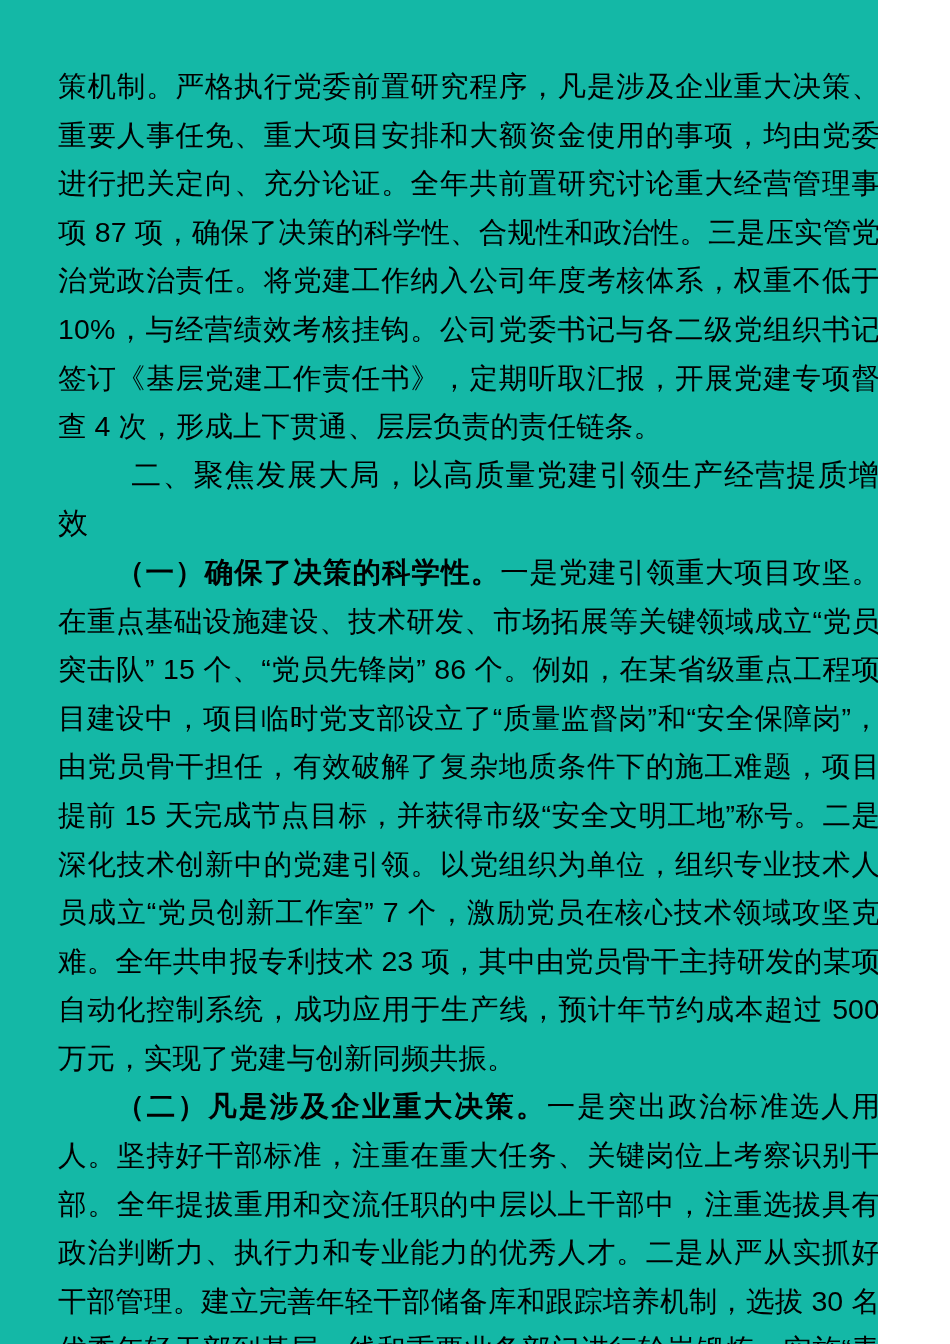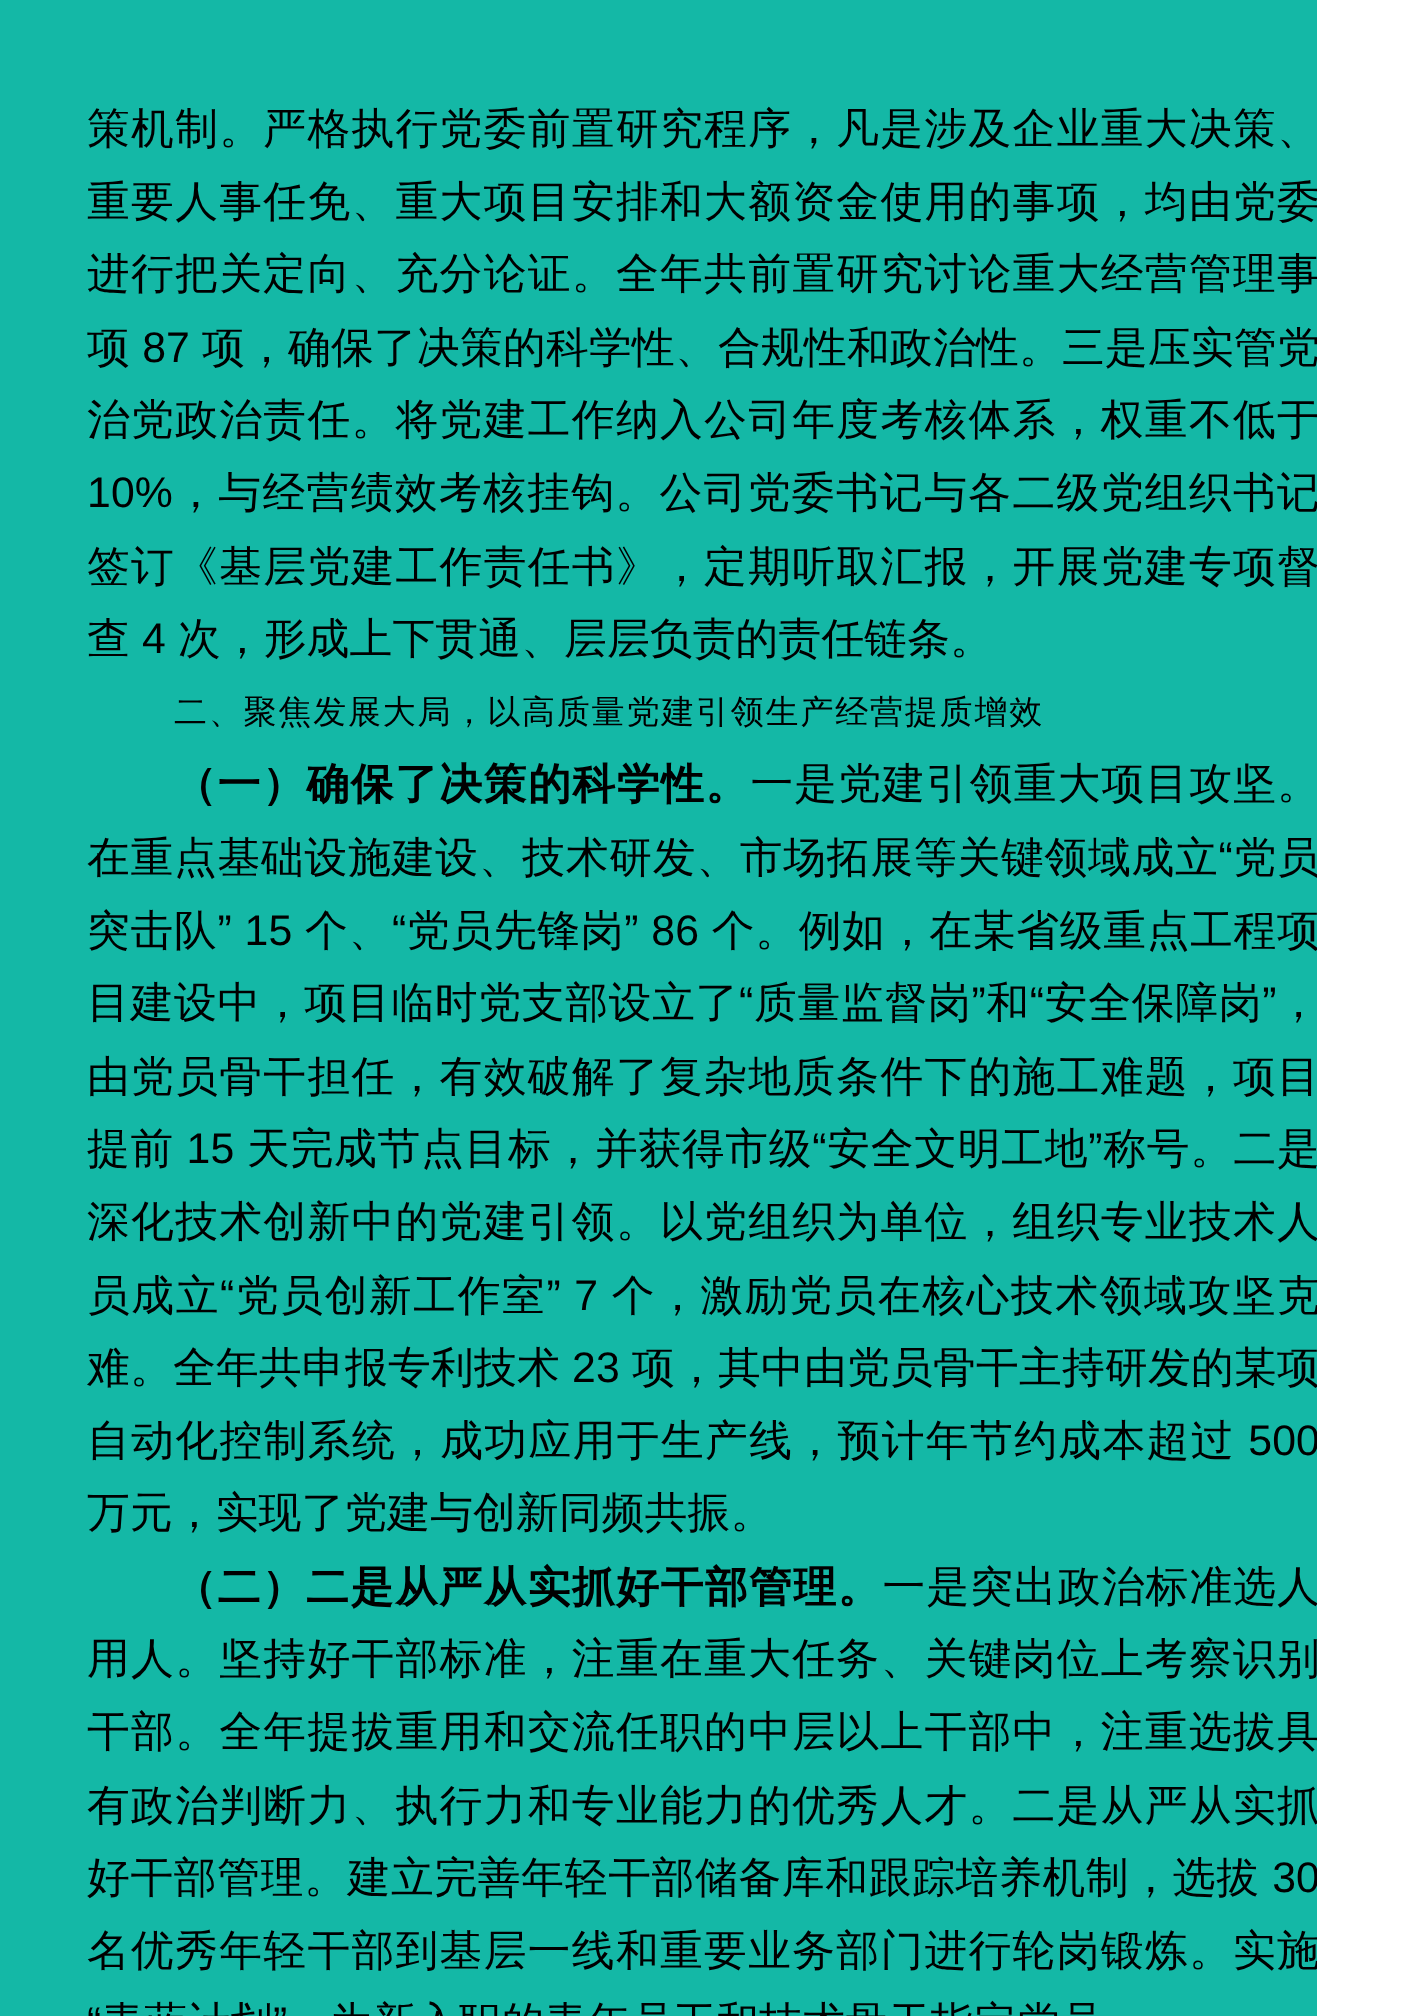--- a/index.html
+++ b/index.html
@@ -51,37 +51,37 @@
     text-indent: 58px;
   }
 
   
   .para.section-heading {
     font-family: "Liberation Serif", "DejaVu Serif", serif;
     font-weight: 400;
     text-indent: 58px;
     text-align: right;
     letter-spacing: 1.2px;
-    font-size: 22px;
+    font-size: 30px;
   }
 
   
   .lead-bold {
     font-weight: 800;
     letter-spacing: 0.4px;
   }
 </style>
 </head>
 <body>
 
 <div class="page">
   <div class="doc-body">
 
     <p class="para body cont">策机制。严格执行党委前置研究程序，凡是涉及企业重大决策、重要人事任免、重大项目安排和大额资金使用的事项，均由党委进行把关定向、充分论证。全年共前置研究讨论重大经营管理事项 87 项，确保了决策的科学性、合规性和政治性。三是压实管党治党政治责任。将党建工作纳入公司年度考核体系，权重不低于 10%，与经营绩效考核挂钩。公司党委书记与各二级党组织书记签订《基层党建工作责任书》，定期听取汇报，开展党建专项督查 4 次，形成上下贯通、层层负责的责任链条。</p>
 
     <p class="para section-heading">二、聚焦发展大局，以高质量党建引领生产经营提质增效</p>
 
     <p class="para body indent"><span class="lead-bold">（一）确保了决策的科学性。</span><span>一是党建引领重大项目攻坚。在重点基础设施建设、技术研发、市场拓展等关键领域成立“党员突击队” 15 个、“党员先锋岗” 86 个。例如，在某省级重点工程项目建设中，项目临时党支部设立了“质量监督岗”和“安全保障岗”，由党员骨干担任，有效破解了复杂地质条件下的施工难题，项目提前 15 天完成节点目标，并获得市级“安全文明工地”称号。二是深化技术创新中的党建引领。以党组织为单位，组织专业技术人员成立“党员创新工作室” 7 个，激励党员在核心技术领域攻坚克难。全年共申报专利技术 23 项，其中由党员骨干主持研发的某项自动化控制系统，成功应用于生产线，预计年节约成本超过 500 万元，实现了党建与创新同频共振。</span></p>
 
-    <p class="para body indent"><span class="lead-bold">（二）二是从严从实抓好干部管理。</span><span>一是突出政治标准选人用人。坚持好干部标准，注重在重大任务、关键岗位上考察识别干部。全年提拔重用和交流任职的中层以上干部中，注重选拔具有政治判断力、执行力和专业能力的优秀人才。二是从严从实抓好干部管理。建立完善年轻干部储备库和跟踪培养机制，选拔 30 名优秀年轻干部到基层一线和重要业务部门进行轮岗锻炼。实施“青蓝计划”，为新入职的青年员工和技术骨干指定党员</span></p>
+    <p class="para body indent"><span class="lead-bold">（二）凡是涉及企业重大决策。</span><span>一是突出政治标准选人用人。坚持好干部标准，注重在重大任务、关键岗位上考察识别干部。全年提拔重用和交流任职的中层以上干部中，注重选拔具有政治判断力、执行力和专业能力的优秀人才。二是从严从实抓好干部管理。建立完善年轻干部储备库和跟踪培养机制，选拔 30 名优秀年轻干部到基层一线和重要业务部门进行轮岗锻炼。实施“青蓝计划”，为新入职的青年员工和技术骨干指定党员</span></p>
 
   </div>
 </div>
 
 </body></html>

